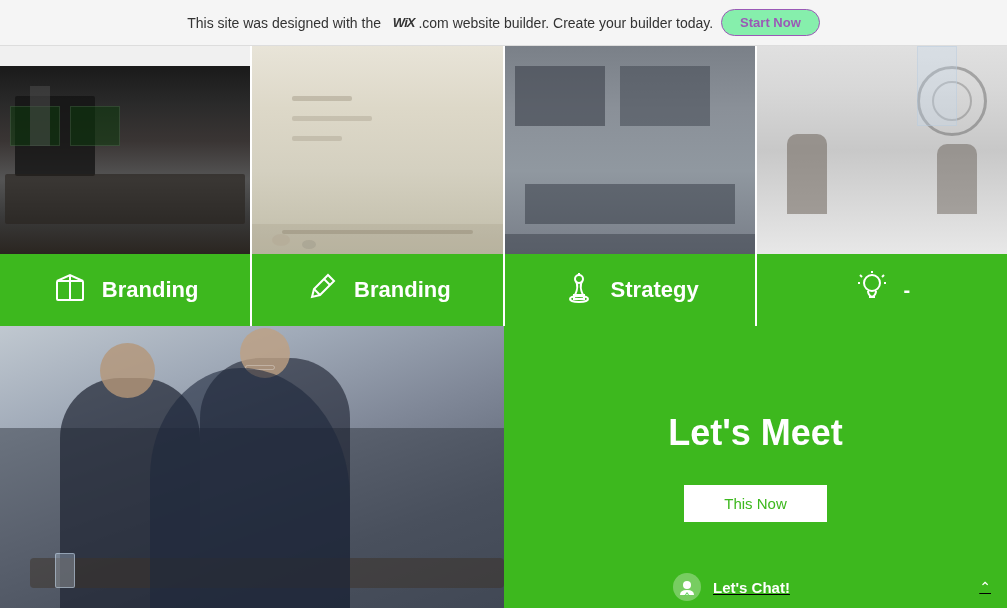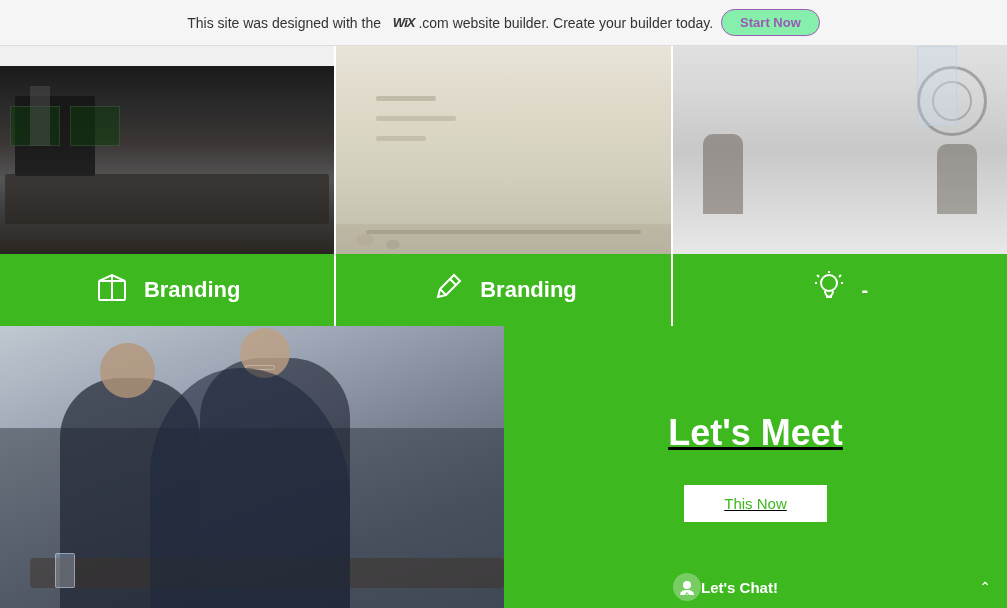--- a/index.html
+++ b/index.html
@@ -69,21 +69,20 @@
     
     .icon-svg {
       width: 36px;
       height: 36px;
     }
 
     
     .bottom-section {
       display: flex;
       height: 282px;
-      text-decoration: underline;
     }
 
     .meet-photo {
       width: 504px;
       height: 100%;
       background: linear-gradient(160deg, #c8cdd8 0%, #9aa0b0 30%, #6e7585 60%, #4a5060 100%);
       position: relative;
       overflow: hidden;
     }
 
@@ -139,21 +138,23 @@
     .chat-widget {
       position: absolute;
       bottom: 0;
       right: 0;
       width: 350px;
       height: 42px;
       background: #3db81e;
       display: flex;
       align-items: center;
       padding: 0 16px;
+      gap: 12px;
       cursor: pointer;
+      text-decoration: underline;
     }
 
     .chat-avatar {
       width: 28px;
       height: 28px;
       border-radius: 50%;
       background: rgba(255,255,255,0.3);
       display: flex;
       align-items: center;
       justify-content: center;
@@ -299,20 +300,41 @@
           <svg class="icon-svg" viewBox="0 0 36 36" fill="none" stroke="white" stroke-width="2">
             <path d="M8 28 L10 20 L24 6 L30 12 L16 26 Z"></path>
             <line x1="20" y1="10" x2="26" y2="16"></line>
             <line x1="10" y1="20" x2="16" y2="26"></line>
           </svg>
         </span>
         <span>Branding</span>
       </div>
     </div>
 
+    <div class="grid-cell cell-strategy">
+      <div class="photo-detail-strategy">
+        <div style="position:absolute;top:20px;left:10px;width:90px;height:60px;background:rgba(60,65,75,0.6);"></div>
+        <div style="position:absolute;top:20px;left:115px;width:90px;height:60px;background:rgba(60,65,75,0.5);"></div>
+        <div style="position:absolute;bottom:30px;left:20px;right:20px;height:40px;background:rgba(50,55,65,0.5);"></div>
+        <div style="position:absolute;bottom:0;left:0;right:0;height:20px;background:rgba(40,45,55,0.4);"></div>
+      </div>
+      <div class="label-bar">
+        <span class="label-icon">
+          <svg class="icon-svg" viewBox="0 0 36 36" fill="none" stroke="white" stroke-width="2">
+            <ellipse cx="18" cy="30" rx="9" ry="3"></ellipse>
+            <rect x="13" y="26" width="10" height="4"></rect>
+            <path d="M14 26 Q18 18 15 12"></path>
+            <path d="M22 26 Q18 18 21 12"></path>
+            <circle cx="18" cy="10" r="4"></circle>
+            <line x1="18" y1="6" x2="18" y2="4"></line>
+          </svg>
+        </span>
+        <span>Strategy</span>
+      </div>
+    </div>
 
     <div class="grid-cell cell-creativity">
       <div class="photo-detail-creativity">
 
         <div style="position:absolute;top:20px;right:20px;width:70px;height:70px;border:3px solid rgba(80,80,80,0.4);border-radius:50%;"></div>
         <div style="position:absolute;top:35px;right:35px;width:40px;height:40px;border:2px solid rgba(80,80,80,0.3);border-radius:50%;"></div>
 
         <div style="position:absolute;top:0;right:50px;width:40px;height:80px;background:rgba(200,220,240,0.3);border:1px solid rgba(180,200,220,0.4);"></div>
 
         <div style="position:absolute;bottom:40px;left:30px;width:40px;height:80px;background:rgba(100,90,80,0.5);border-radius:10px 10px 0 0;"></div>

